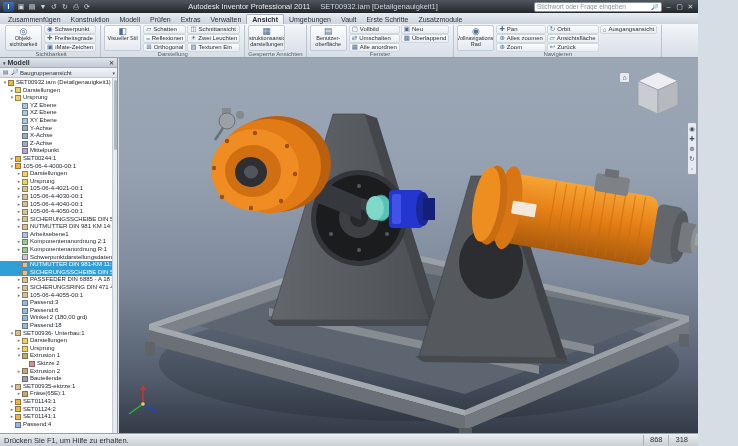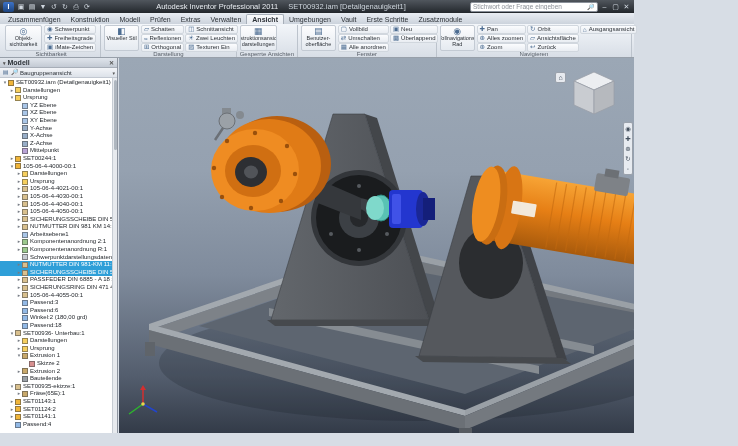--- a/index.html
+++ b/index.html
@@ -1,17 +1,17 @@
 <!DOCTYPE html>
 <html><head>
 <meta charset="utf-8">
 <style>
   * { margin:0; padding:0; box-sizing:border-box; }
   html,body { width:738px; height:446px; overflow:hidden; font-family:"Liberation Sans",sans-serif; background:#d7dde5; }
-  .app { position:relative; width:634px; height:446px; }
+  .app { position:relative; width:698px; height:446px; }
 
   
   .titlebar { height:13px; background:linear-gradient(#50565d,#23272c); color:#dfe3e8;
     display:flex; align-items:center; padding:0 3px; gap:2px; font-size:8px; }
   .qat-icon { width:10px; height:10px; font-size:7px; line-height:10px; text-align:center; color:#cfd6de; }
   .logo { width:11px; height:10px; background:linear-gradient(#3c72c8,#1d447f); border-radius:2px; color:#fff; font-size:7px; line-height:10px; text-align:center; font-weight:bold; }
   .title-center { flex:1; text-align:center; white-space:nowrap; overflow:hidden; font-size:7.5px; color:#e8ecf1; }
   .title-center .doc { margin-left:8px; color:#cdd4dc; }
   .searchbox { width:128px; height:10px; background:#fff; border:1px solid #8a9099; border-radius:2px;
     font-size:6.5px; color:#8b9097; display:flex; align-items:center; padding:0 2px; gap:2px; }
@@ -650,14 +650,19 @@
     
     <div class="navbar-right" id="navbar">
         <span class="nav-ic">◉</span>
         <span class="nav-ic">✚</span>
         <span class="nav-ic">⊕</span>
         <span class="nav-ic">↻</span>
         <span class="nav-ic">◦</span>
       </div>
   </div>
 
+  <div class="statusbar">
+    <span class="hint">Drücken Sie F1, um Hilfe zu erhalten.</span>
+    <span class="scell">868</span>
+    <span class="scell">318</span>
+  </div>
 
 </div>
 
 </body></html>

